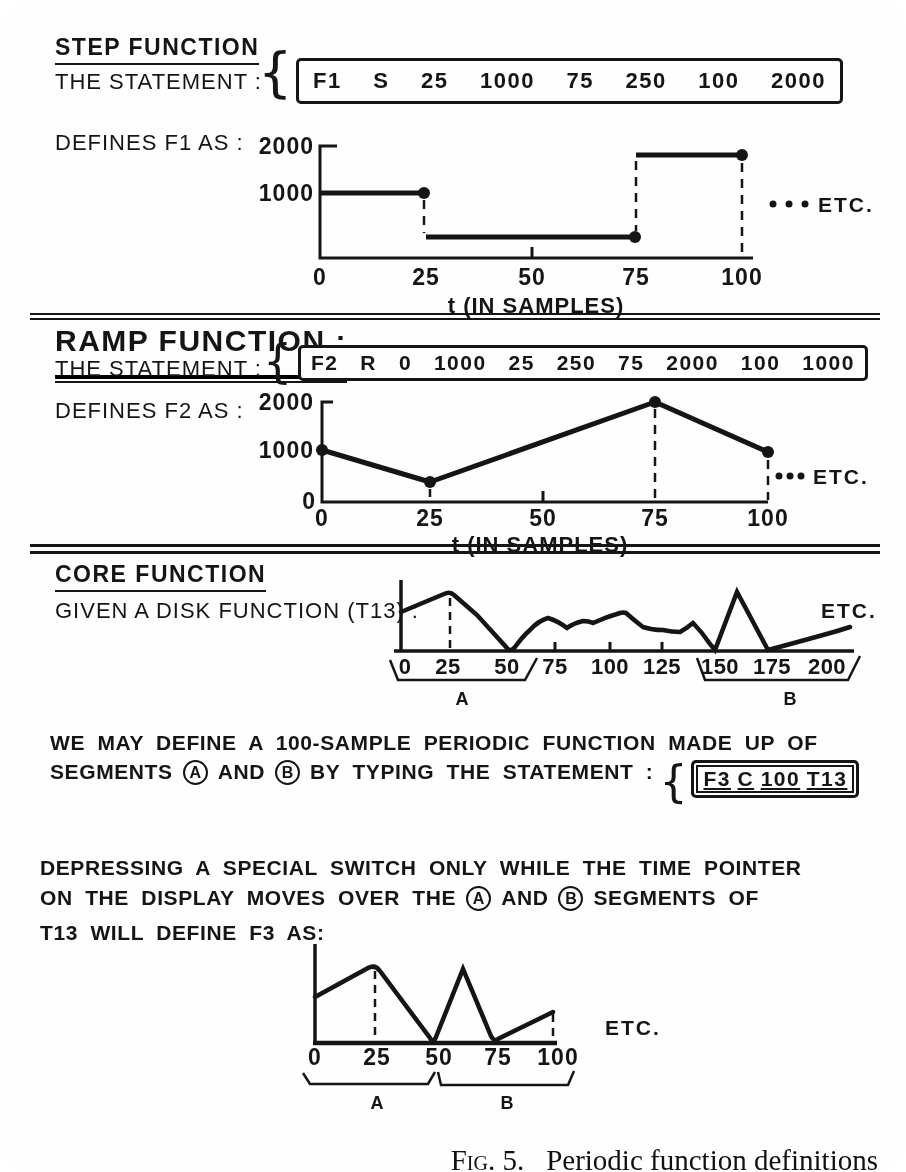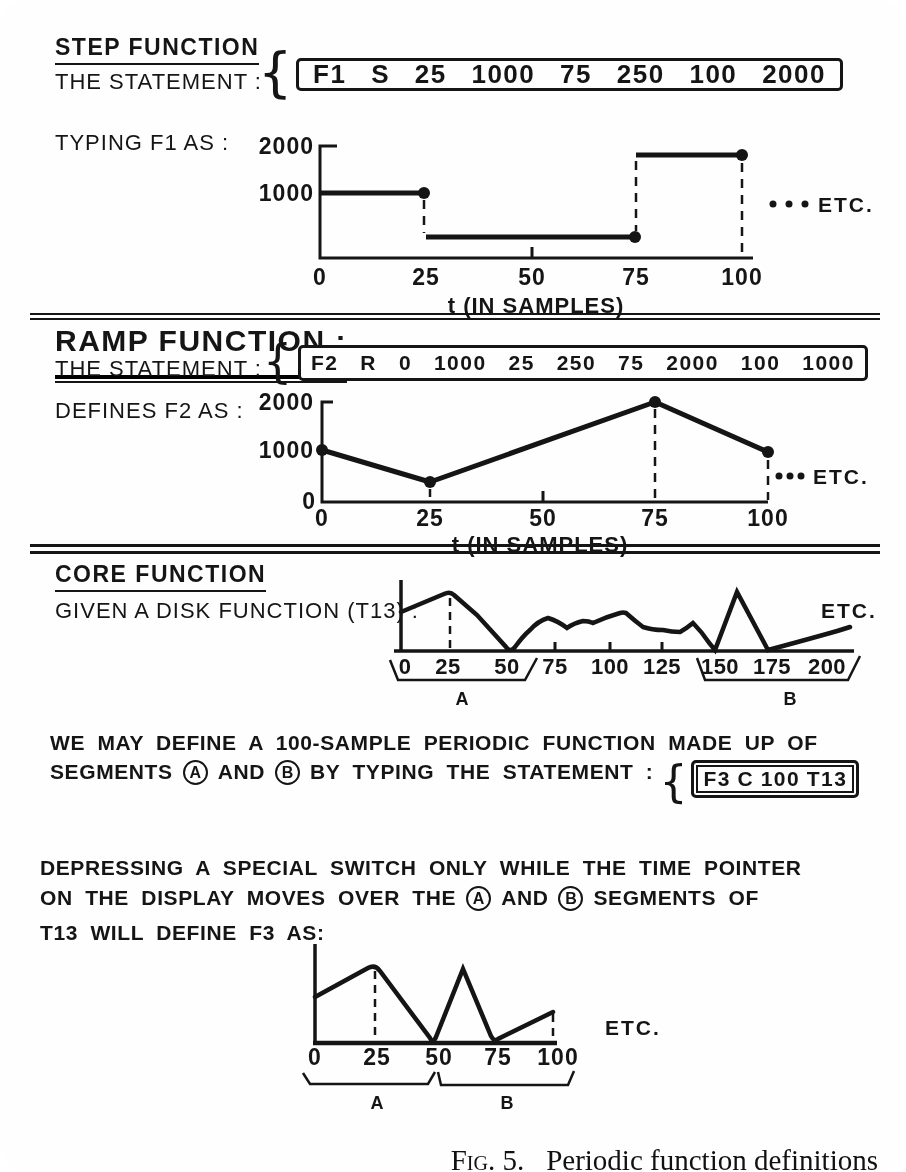--- a/index.html
+++ b/index.html
@@ -14,21 +14,21 @@
   .h2outer{display:inline-block;border-bottom:2px solid #151515;padding-bottom:2px;}
   .h2inner{display:inline-block;border-bottom:4px solid #000000;padding-bottom:17px;
     font-size:30px;font-weight:700;letter-spacing:1.5px;}
   .lbl{font-size:22px;font-weight:400;letter-spacing:1px;white-space:nowrap;}
   .brace{font-family:"DejaVu Sans",sans-serif;font-weight:400;line-height:1;color:#151515;}
   .stmt-box{
     border:3.5px solid #151515;border-radius:5px;background:#fefefe;
     display:flex;align-items:center;justify-content:space-between;box-sizing:border-box;
   }
   .stmt-box .tok{font-weight:700;letter-spacing:1.5px;white-space:nowrap;}
-  .box-double{box-shadow:inset 0 0 0 2px #fefefe, inset 0 0 0 4px #151515;}
+  .box-double{box-shadow:inset 0 0 0 2px #fefefe, inset 0 0 0 4px #151515;text-decoration:underline;}
   .sep{border-top:2.5px solid #151515;border-bottom:2.5px solid #151515;height:3px;}
   .sep.thick{border-top-width:3px;border-bottom-width:3px;height:3.5px;}
   .para{font-size:21px;font-weight:700;letter-spacing:0.6px;word-spacing:6px;white-space:nowrap;}
   .para-row{display:flex;gap:10px;}
   .circ{
     display:inline-flex;align-items:center;justify-content:center;
     width:25px;height:25px;border:2.5px solid #151515;border-radius:50%;
     font-size:16px;font-weight:700;letter-spacing:0;flex:0 0 auto;box-sizing:border-box;
   }
   .caption{
@@ -49,32 +49,32 @@
 
 <div class="page">
 
   <div class="abs" style="left:55px;top:34px;">
     <span class="heading">STEP FUNCTION</span>
   </div>
 
   <div class="abs lbl" style="left:55px;top:69px;">THE STATEMENT :</div>
   <span class="abs brace" style="left:258px;top:46px;font-size:54px;">{</span>
 
-  <div class="abs stmt-box" style="left:296px;top:58px;width:547px;height:33px;padding:0 14px;font-size:26px;">
+  <div class="abs stmt-box" style="left:296px;top:58px;width:547px;height:46px;padding:0 14px;font-size:22px;">
     <span class="tok">F1</span>
     <span class="tok">S</span>
     <span class="tok">25</span>
     <span class="tok">1000</span>
     <span class="tok">75</span>
     <span class="tok">250</span>
     <span class="tok">100</span>
     <span class="tok">2000</span>
   </div>
 
-  <div class="abs lbl" style="left:55px;top:130px;">TYPING F1 AS :</div>
+  <div class="abs lbl" style="left:55px;top:130px;">DEFINES F1 AS :</div>
 
   <svg class="abs" style="left:240px;top:132px;" width="645" height="186" viewBox="0 0 645 186">
 
     <polyline points="97,14 80,14 80,126 513,126" fill="none" stroke-width="3"></polyline>
     <line x1="292" y1="126" x2="292" y2="115" stroke-width="3"></line>
 
     <text x="74" y="22" text-anchor="end" class="tick">2000</text>
     <text x="74" y="69" text-anchor="end" class="tick">1000</text>
 
     <line x1="80" y1="61" x2="184" y2="61" stroke-width="5"></line>

